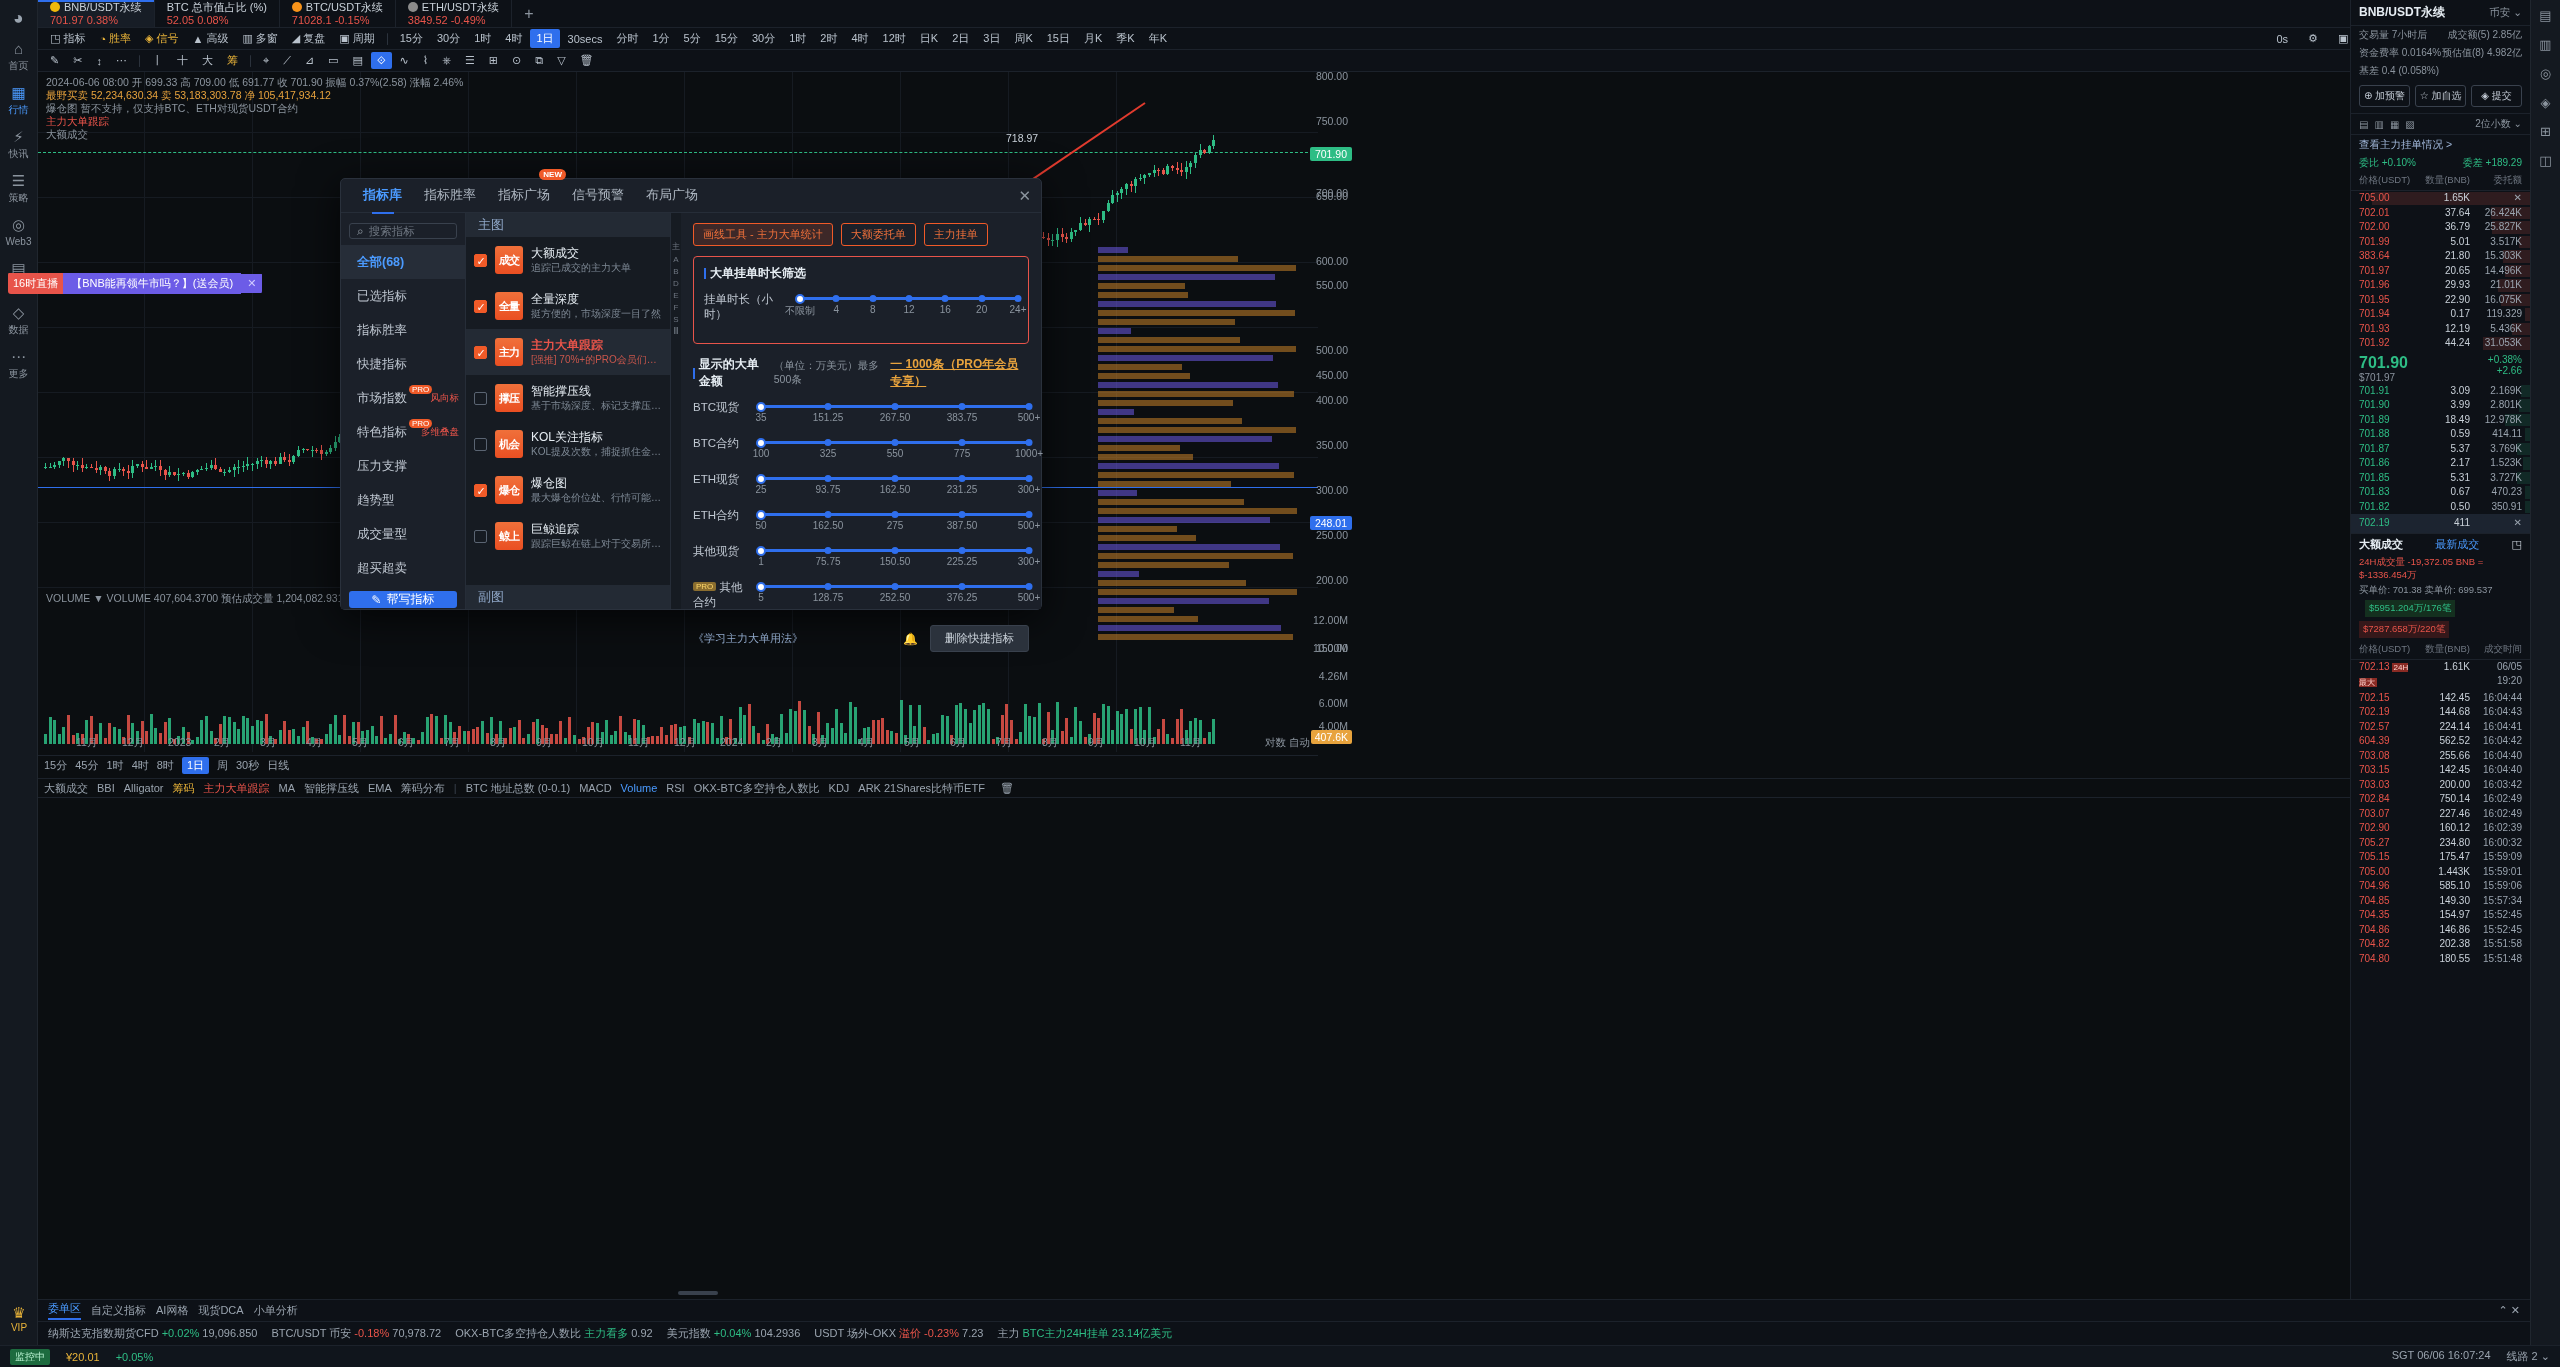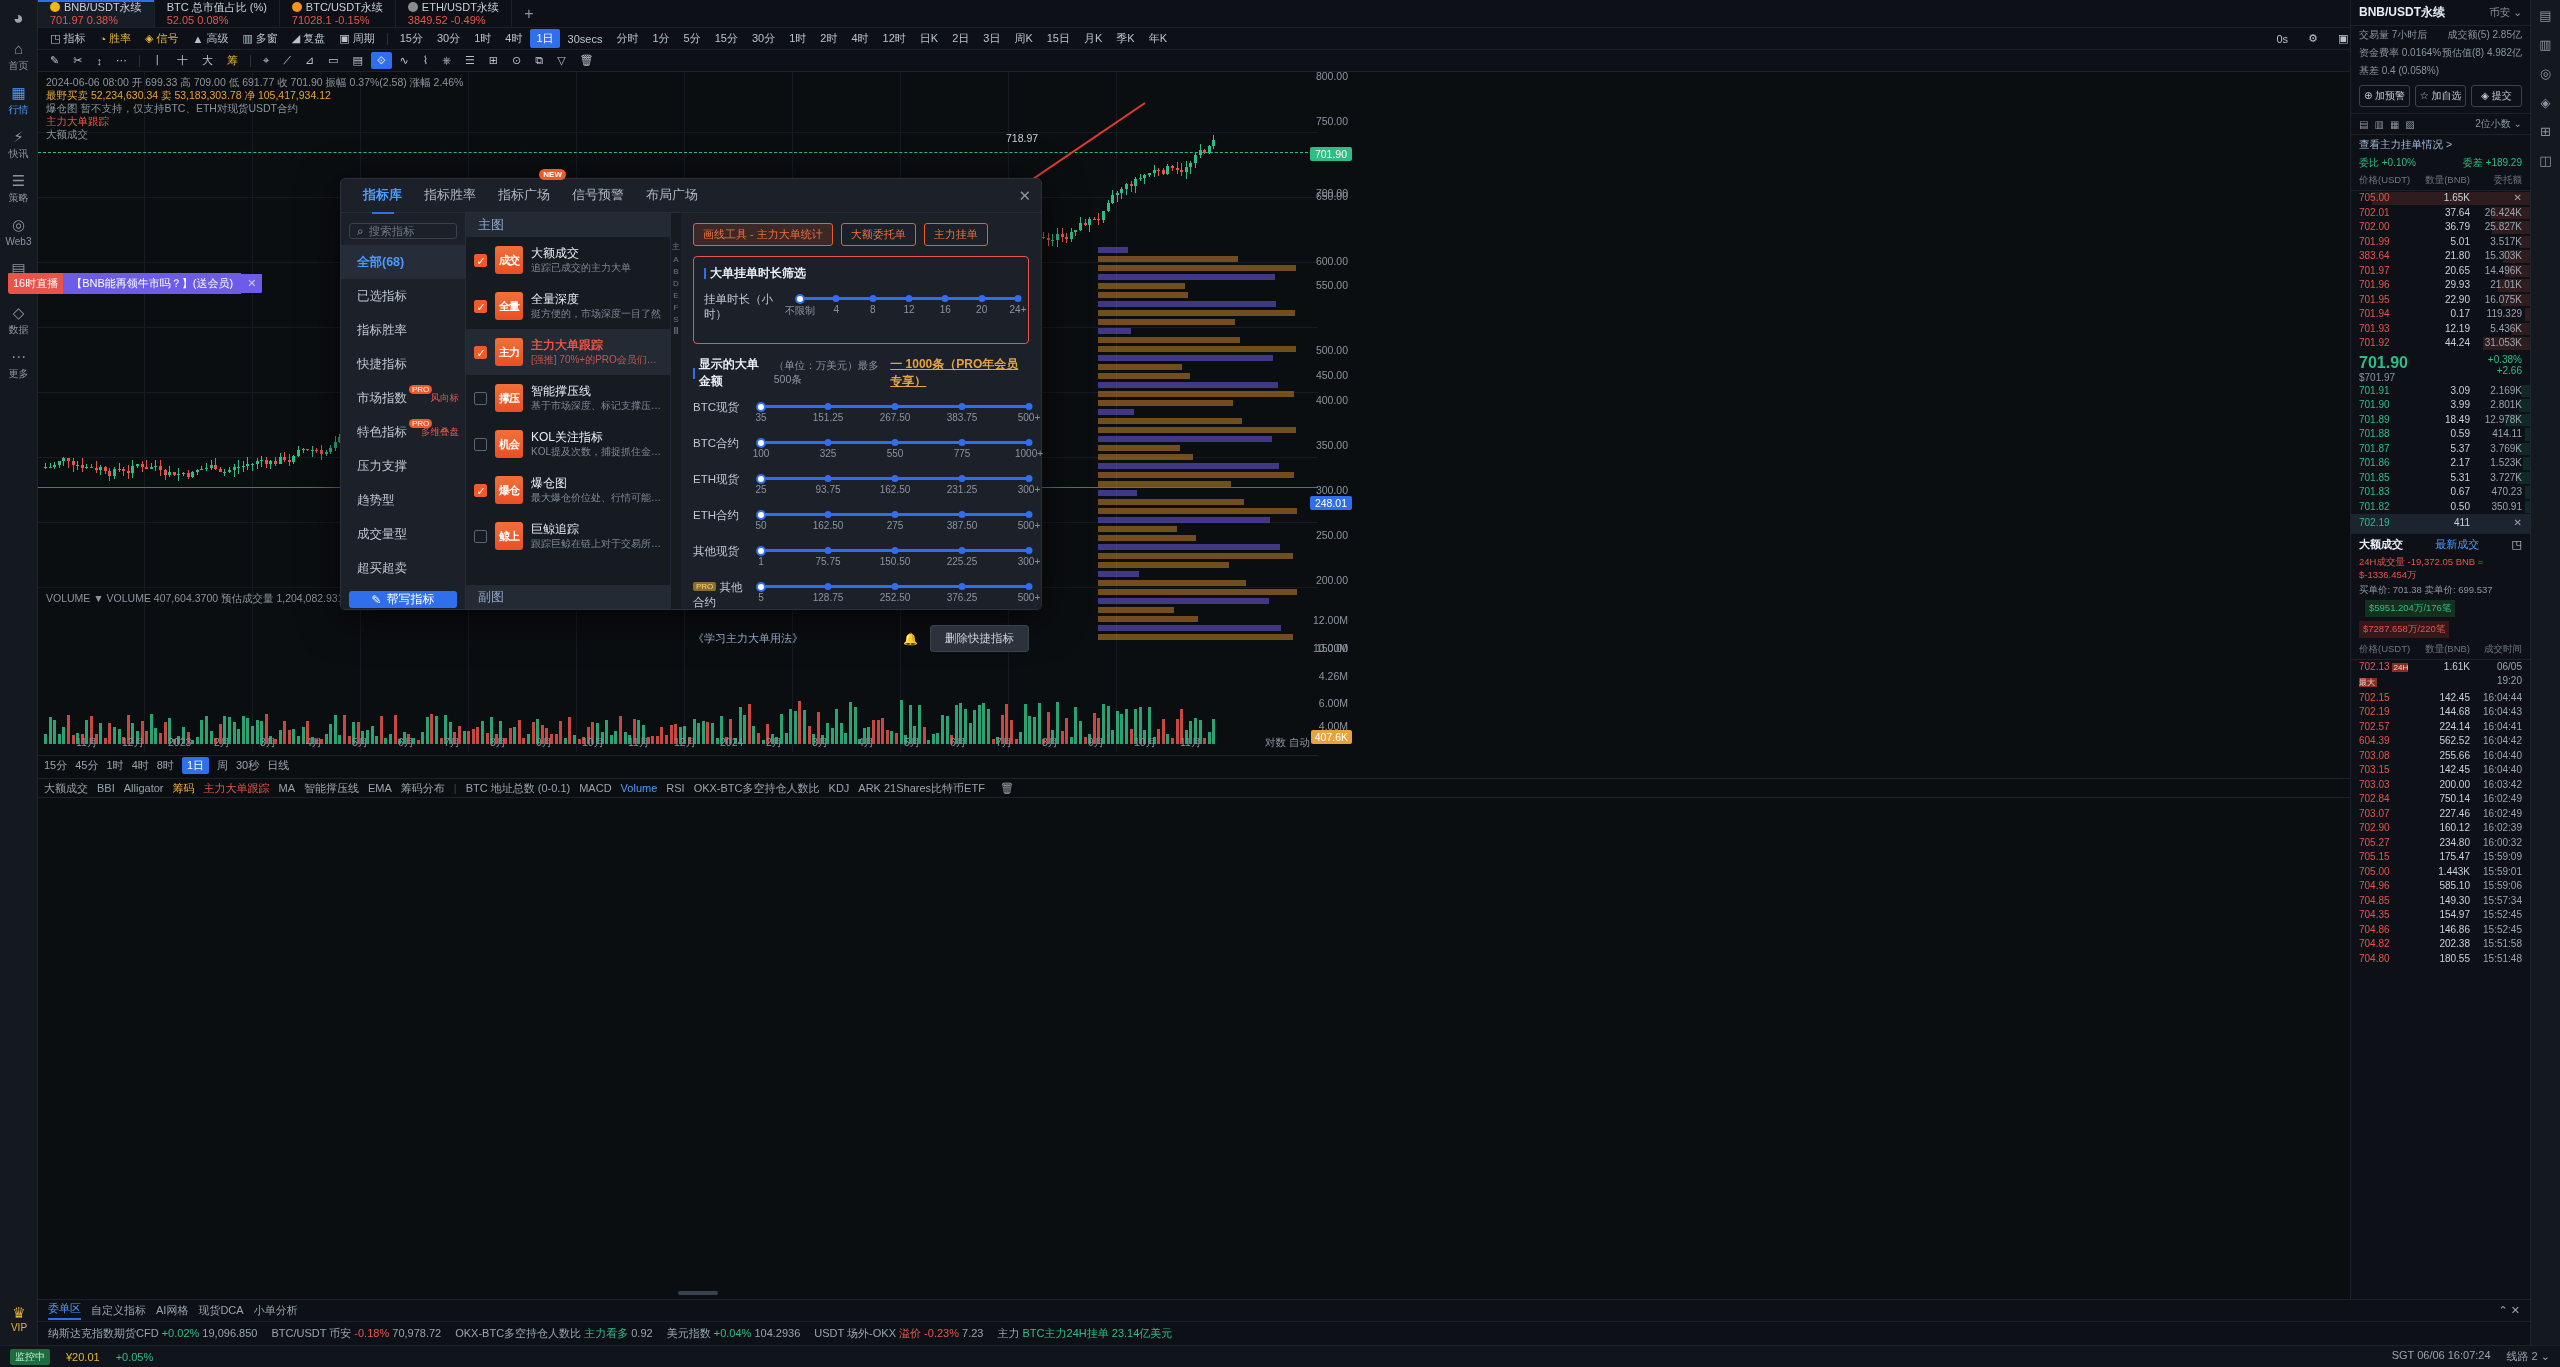--- a/index.html
+++ b/index.html
@@ -1148,21 +1148,21 @@
   <div class="scaleNum" style="top:207px">550.00</div>
   <div class="scaleNum" style="top:272px">500.00</div>
   <div class="scaleNum" style="top:297px">450.00</div>
   <div class="scaleNum" style="top:322px">400.00</div>
   <div class="scaleNum" style="top:367px">350.00</div>
   <div class="scaleNum" style="top:412px">300.00</div>
   <div class="scaleNum" style="top:457px">250.00</div>
   <div class="scaleNum" style="top:502px">200.00</div>
   <div class="scaleNum" style="top:570px">150.00</div>
   <div id="lastPriceTag" style="top:75px">701.90</div>
-  <div id="depthTag" style="top:424px">248.01</div>
+  <div id="depthTag" style="top:444px">248.01</div>
   <div id="volTag" style="top:658px">407.6K</div>
   <div class="scaleNum" style="top:542px">12.00M</div>
   <div class="scaleNum" style="top:570px">10.00M</div>
   <div class="scaleNum" style="top:598px">4.26M</div>
   <div class="scaleNum" style="top:625px">6.00M</div>
   <div class="scaleNum" style="top:648px">4.00M</div>
 </div>
 
 <div id="volRow">
   <span>VOLUME  ▼  VOLUME 407,604.3700   预估成交量 1,204,082.9311   MA(5):1,303,317.5120</span>

